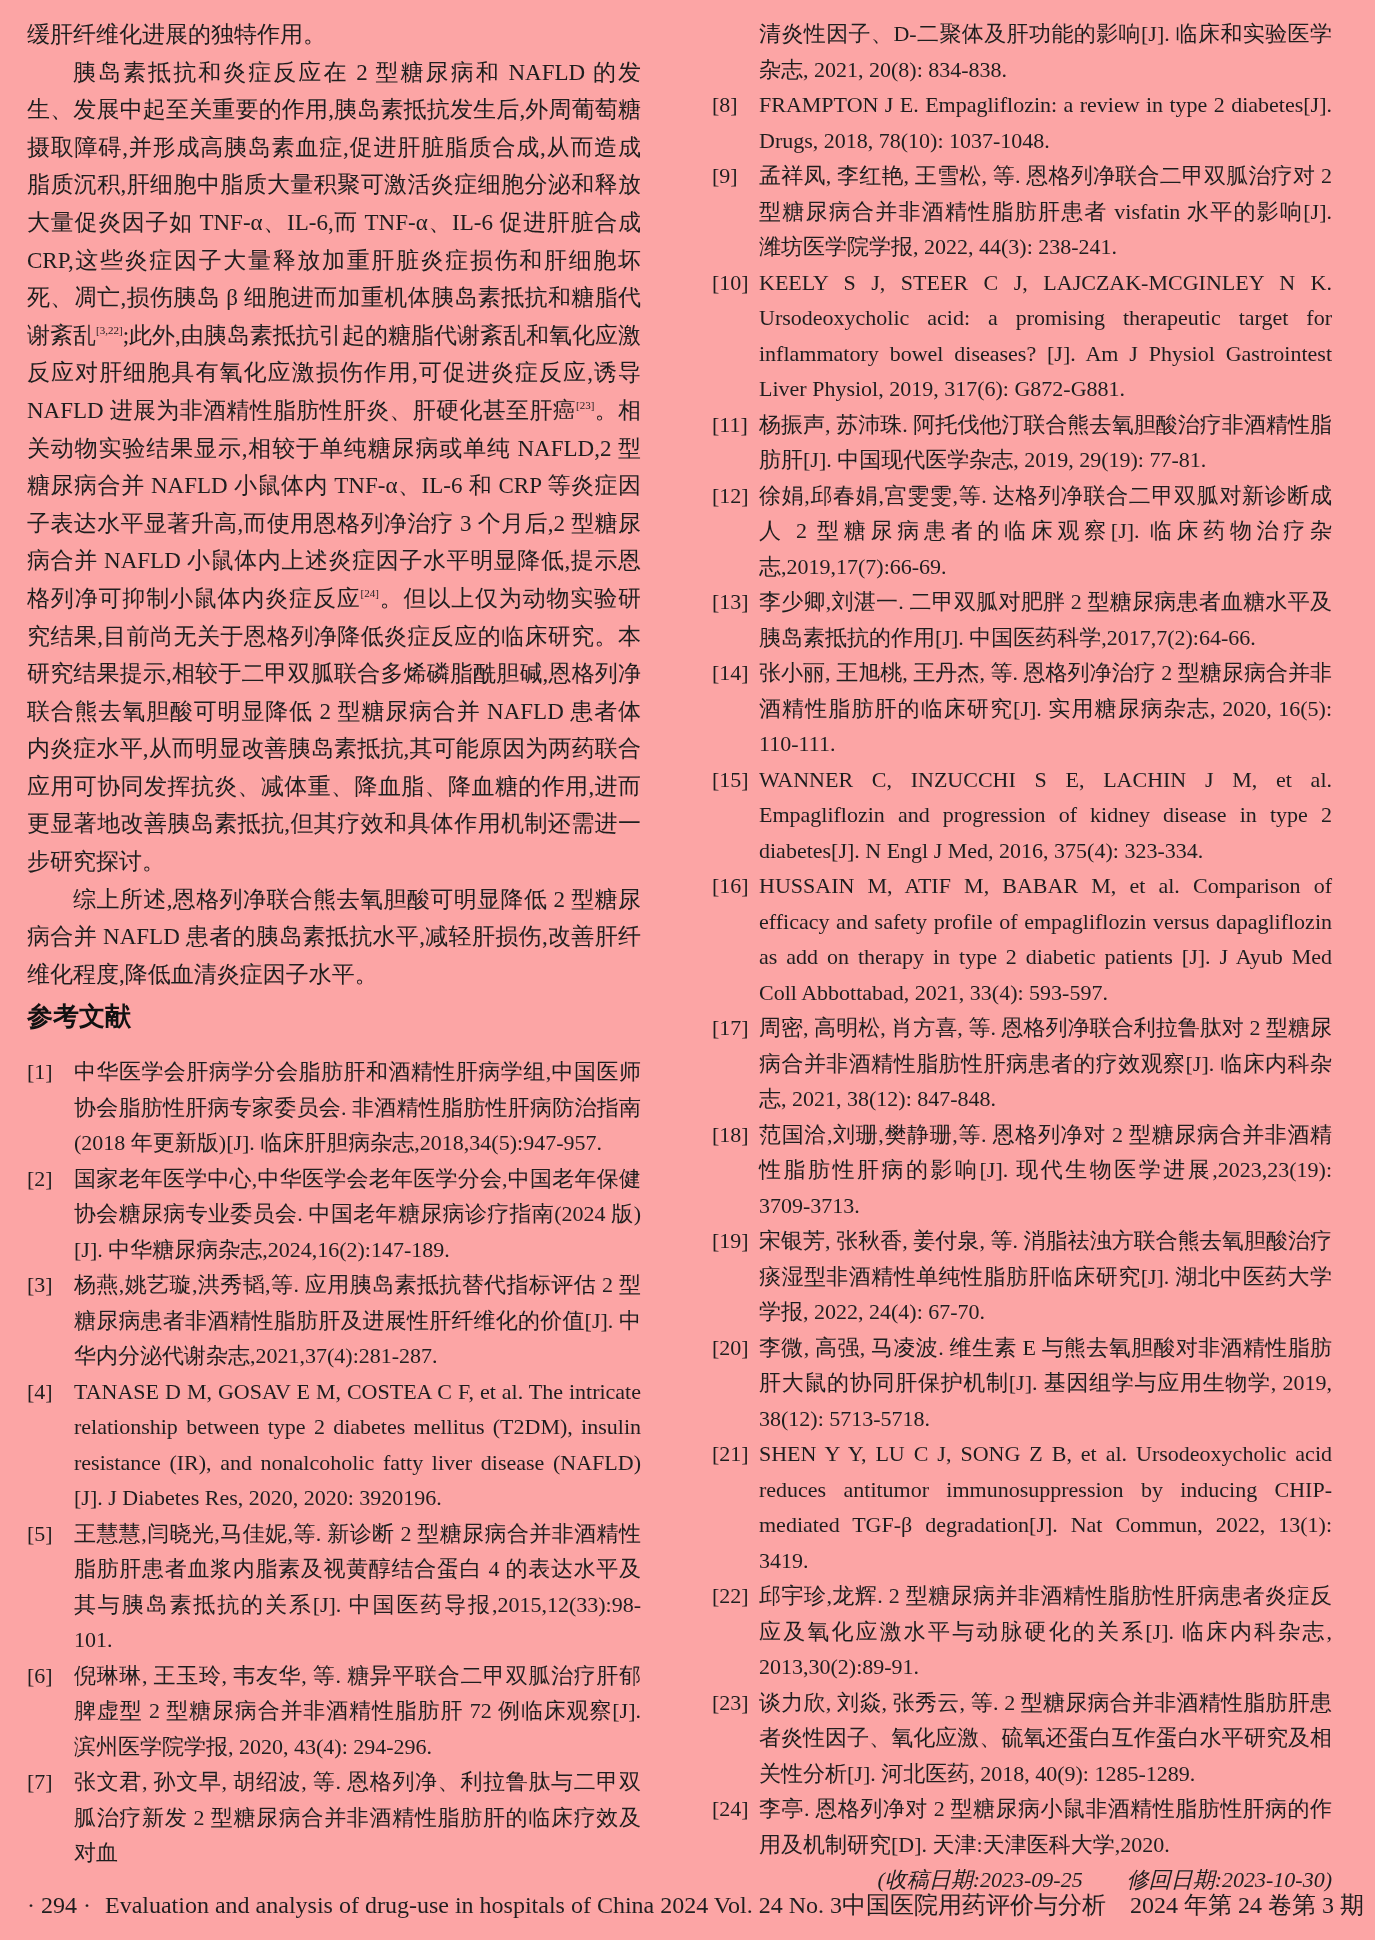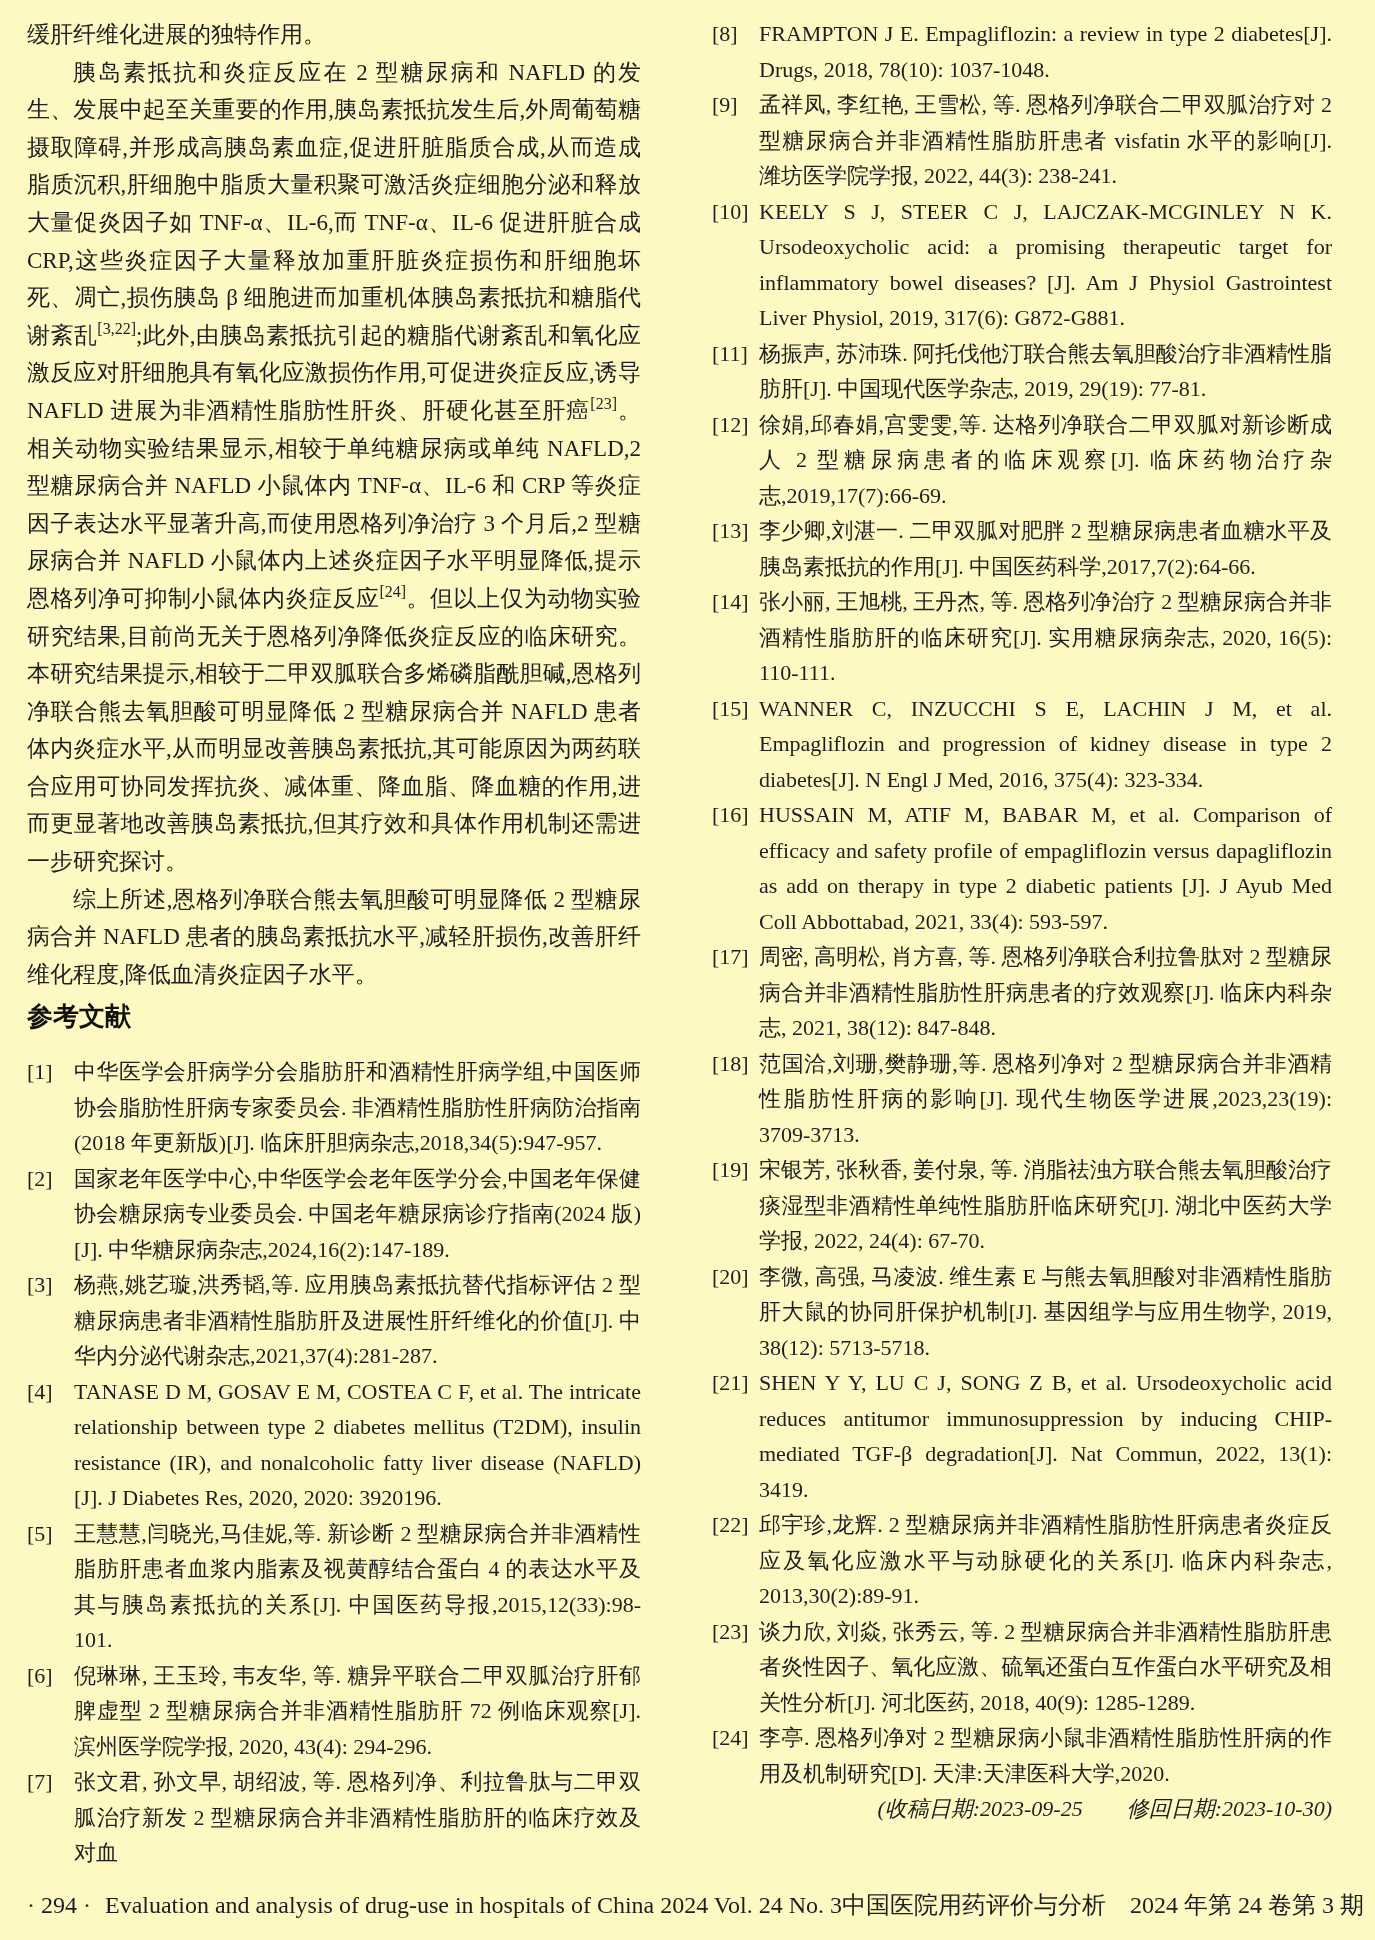--- a/index.html
+++ b/index.html
@@ -1,40 +1,40 @@
 <!DOCTYPE html>
 <html><head>
 <meta charset="utf-8">
 <style>
   html,body { margin:0; padding:0; background:#e8e8e8; }
   .page {
     position: relative;
     width: 1375px;
     height: 1940px;
     margin: 0 auto;
-    background: #fef9c3;
+    background: #fca5a5;
     color: #1e1e1e;
     font-family: "Liberation Serif", "DejaVu Serif", serif;
     overflow: hidden;
   }
   .col { position: absolute; top: 16px; }
   .col-left  { left: 27px;  width: 614px; }
   .col-right { left: 712px; width: 620px; }
 
   .para {
     margin: 0;
     font-size: 23px;
     line-height: 37.6px;
     text-align: justify;
     text-justify: inter-ideograph;
   }
   .para.indent { text-indent: 2em; }
 
   sup.cite {
-    font-size: 16px;
+    font-size: 11px;
     vertical-align: super;
     line-height: 0;
     letter-spacing: 0;
   }
 
   .refs-heading {
     margin: 4px 0 19px 0;
     font-family: "Liberation Sans", "DejaVu Sans", sans-serif;
     font-weight: bold;
     font-size: 26px;
@@ -97,20 +97,21 @@
     <div class="ref"><span class="ref-num">[1]</span><span>中华医学会肝病学分会脂肪肝和酒精性肝病学组,中国医师协会脂肪性肝病专家委员会. 非酒精性脂肪性肝病防治指南(2018 年更新版)[J]. 临床肝胆病杂志,2018,34(5):947-957.</span></div>
     <div class="ref"><span class="ref-num">[2]</span><span>国家老年医学中心,中华医学会老年医学分会,中国老年保健协会糖尿病专业委员会. 中国老年糖尿病诊疗指南(2024 版)[J]. 中华糖尿病杂志,2024,16(2):147-189.</span></div>
     <div class="ref"><span class="ref-num">[3]</span><span>杨燕,姚艺璇,洪秀韬,等. 应用胰岛素抵抗替代指标评估 2 型糖尿病患者非酒精性脂肪肝及进展性肝纤维化的价值[J]. 中华内分泌代谢杂志,2021,37(4):281-287.</span></div>
     <div class="ref"><span class="ref-num">[4]</span><span>TANASE D M, GOSAV E M, COSTEA C F, et al. The intricate relationship between type 2 diabetes mellitus (T2DM), insulin resistance (IR), and nonalcoholic fatty liver disease (NAFLD)[J]. J Diabetes Res, 2020, 2020: 3920196.</span></div>
     <div class="ref"><span class="ref-num">[5]</span><span>王慧慧,闫晓光,马佳妮,等. 新诊断 2 型糖尿病合并非酒精性脂肪肝患者血浆内脂素及视黄醇结合蛋白 4 的表达水平及其与胰岛素抵抗的关系[J]. 中国医药导报,2015,12(33):98-101.</span></div>
     <div class="ref"><span class="ref-num">[6]</span><span>倪琳琳, 王玉玲, 韦友华, 等. 糖异平联合二甲双胍治疗肝郁脾虚型 2 型糖尿病合并非酒精性脂肪肝 72 例临床观察[J]. 滨州医学院学报, 2020, 43(4): 294-296.</span></div>
     <div class="ref"><span class="ref-num">[7]</span><span>张文君, 孙文早, 胡绍波, 等. 恩格列净、利拉鲁肽与二甲双胍治疗新发 2 型糖尿病合并非酒精性脂肪肝的临床疗效及对血</span></div>
   </div>
 
   <div class="col col-right">
+    <div class="ref-cont"><span>清炎性因子、D-二聚体及肝功能的影响[J]. 临床和实验医学杂志, 2021, 20(8): 834-838.</span></div>
 
     <div class="ref"><span class="ref-num">[8]</span><span>FRAMPTON J E. Empagliflozin: a review in type 2 diabetes[J]. Drugs, 2018, 78(10): 1037-1048.</span></div>
     <div class="ref"><span class="ref-num">[9]</span><span>孟祥凤, 李红艳, 王雪松, 等. 恩格列净联合二甲双胍治疗对 2 型糖尿病合并非酒精性脂肪肝患者 visfatin 水平的影响[J]. 潍坊医学院学报, 2022, 44(3): 238-241.</span></div>
     <div class="ref"><span class="ref-num">[10]</span><span>KEELY S J, STEER C J, LAJCZAK-MCGINLEY N K. Ursodeoxycholic acid: a promising therapeutic target for inflammatory bowel diseases? [J]. Am J Physiol Gastrointest Liver Physiol, 2019, 317(6): G872-G881.</span></div>
     <div class="ref"><span class="ref-num">[11]</span><span>杨振声, 苏沛珠. 阿托伐他汀联合熊去氧胆酸治疗非酒精性脂肪肝[J]. 中国现代医学杂志, 2019, 29(19): 77-81.</span></div>
     <div class="ref"><span class="ref-num">[12]</span><span>徐娟,邱春娟,宫雯雯,等. 达格列净联合二甲双胍对新诊断成人 2 型糖尿病患者的临床观察[J]. 临床药物治疗杂志,2019,17(7):66-69.</span></div>
     <div class="ref"><span class="ref-num">[13]</span><span>李少卿,刘湛一. 二甲双胍对肥胖 2 型糖尿病患者血糖水平及胰岛素抵抗的作用[J]. 中国医药科学,2017,7(2):64-66.</span></div>
     <div class="ref"><span class="ref-num">[14]</span><span>张小丽, 王旭桃, 王丹杰, 等. 恩格列净治疗 2 型糖尿病合并非酒精性脂肪肝的临床研究[J]. 实用糖尿病杂志, 2020, 16(5): 110-111.</span></div>
     <div class="ref"><span class="ref-num">[15]</span><span>WANNER C, INZUCCHI S E, LACHIN J M, et al. Empagliflozin and progression of kidney disease in type 2 diabetes[J]. N Engl J Med, 2016, 375(4): 323-334.</span></div>
     <div class="ref"><span class="ref-num">[16]</span><span>HUSSAIN M, ATIF M, BABAR M, et al. Comparison of efficacy and safety profile of empagliflozin versus dapagliflozin as add on therapy in type 2 diabetic patients [J]. J Ayub Med Coll Abbottabad, 2021, 33(4): 593-597.</span></div>

